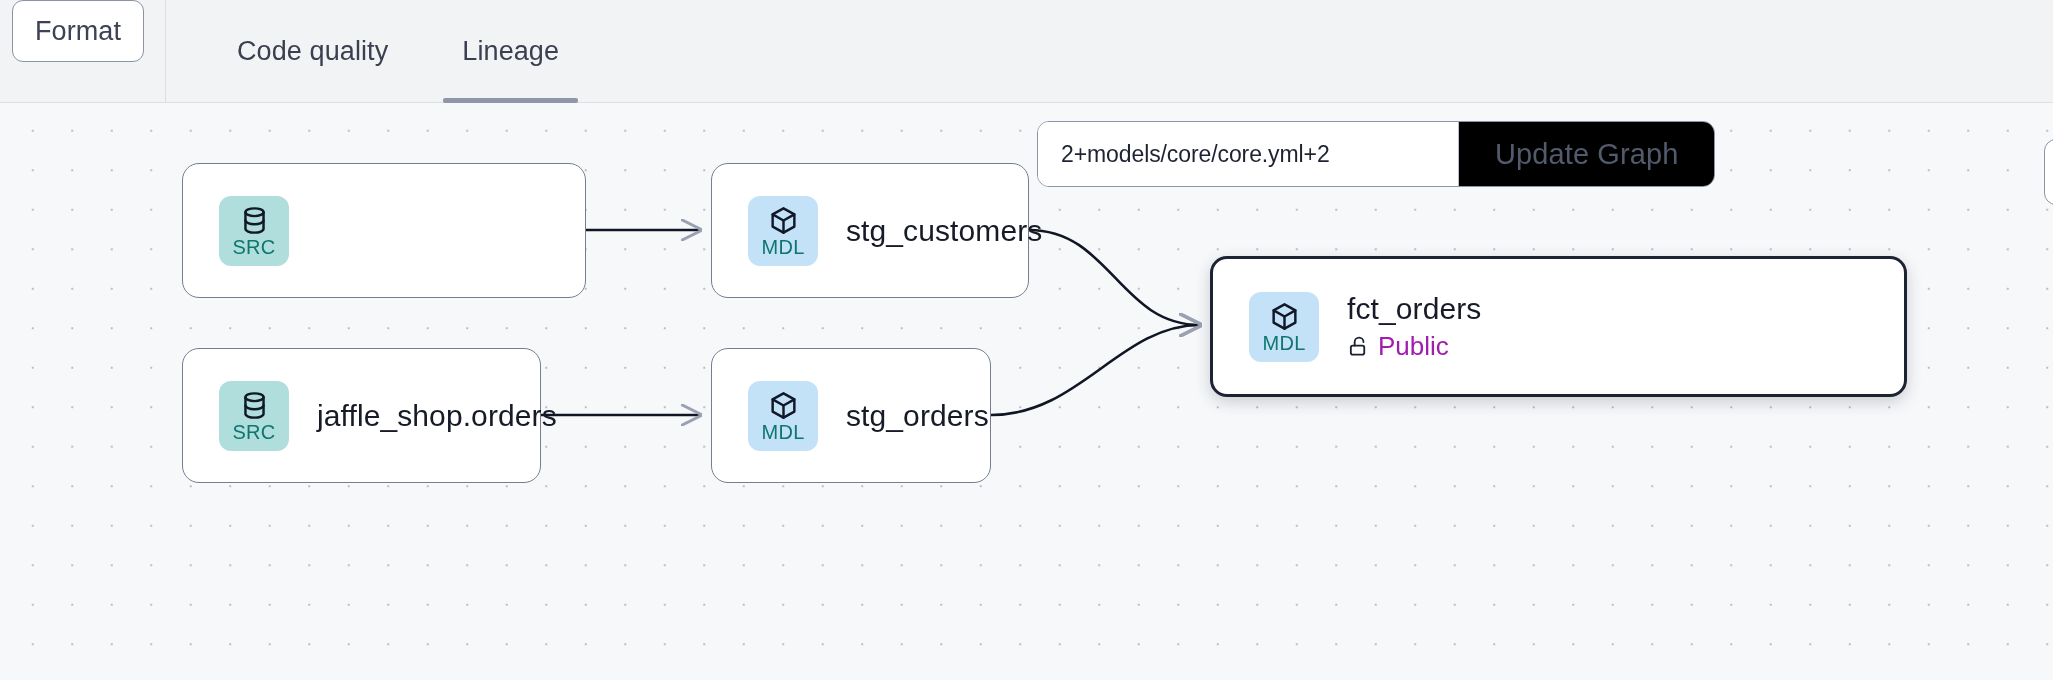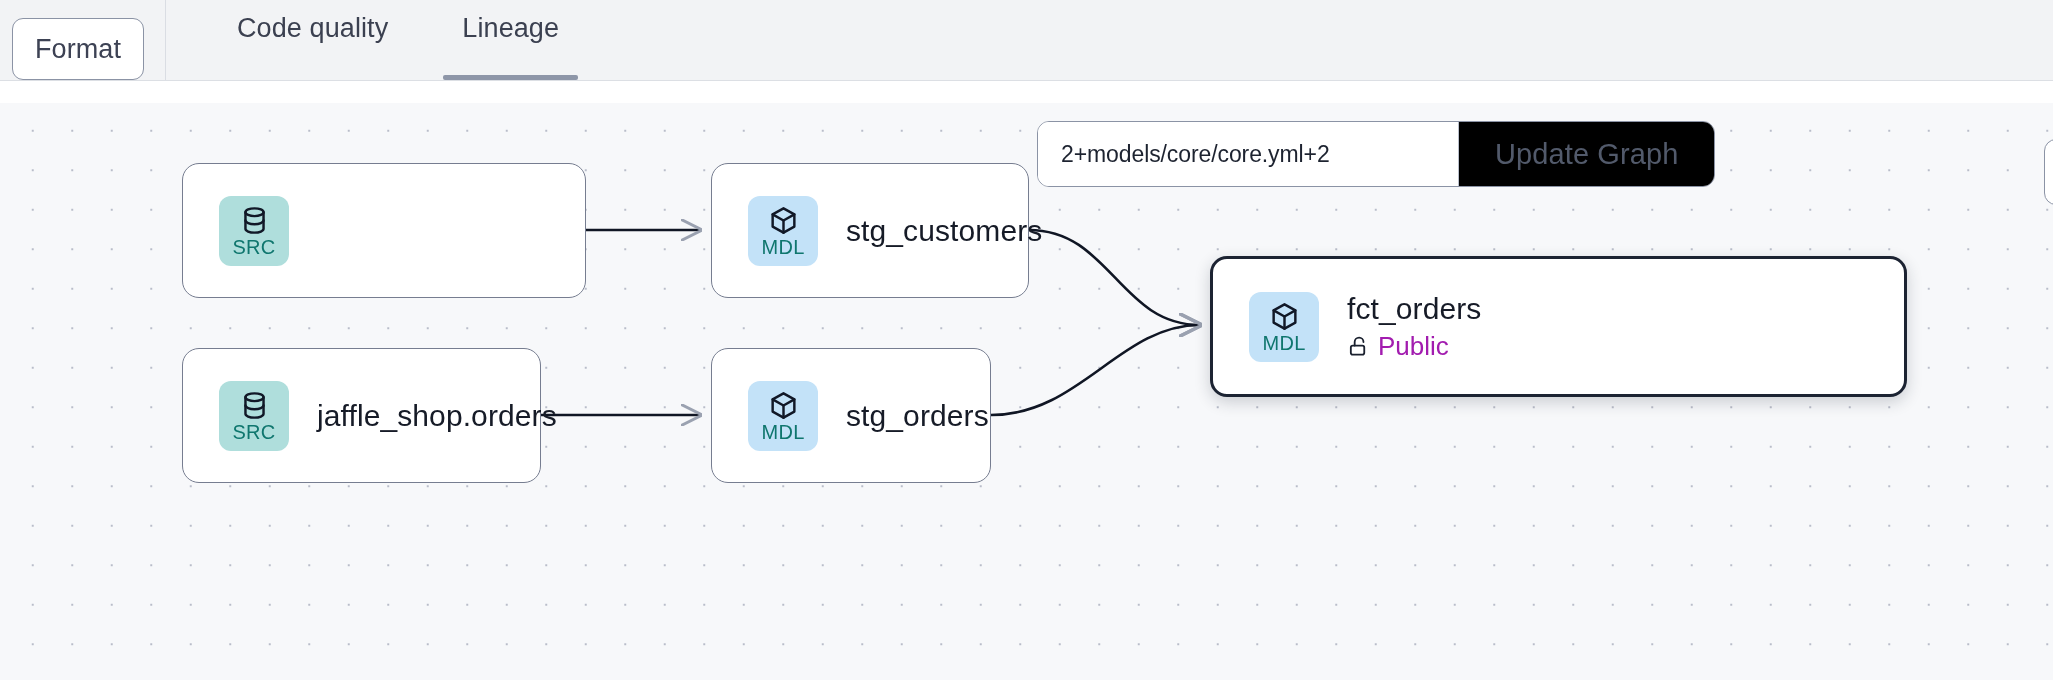--- a/index.html
+++ b/index.html
@@ -17,25 +17,25 @@
     width: 2053px;
     height: 680px;
     background: #ffffff;
   }
 
   
   .toolbar {
     position: absolute;
     left: 0; top: 0;
     width: 2053px;
-    height: 81px;
+    height: 103px;
     background: #f2f3f5;
     border-bottom: 1px solid #dcdfe4;
     display: flex;
-    align-items: flex-end;
+    align-items: flex-start;
   }
 
   .format-btn {
     margin-left: 12px;
     width: 132px;
     height: 62px;
     background: #ffffff;
     border: 1.5px solid #8b93a5;
     border-radius: 11px;
     color: #3d4254;

